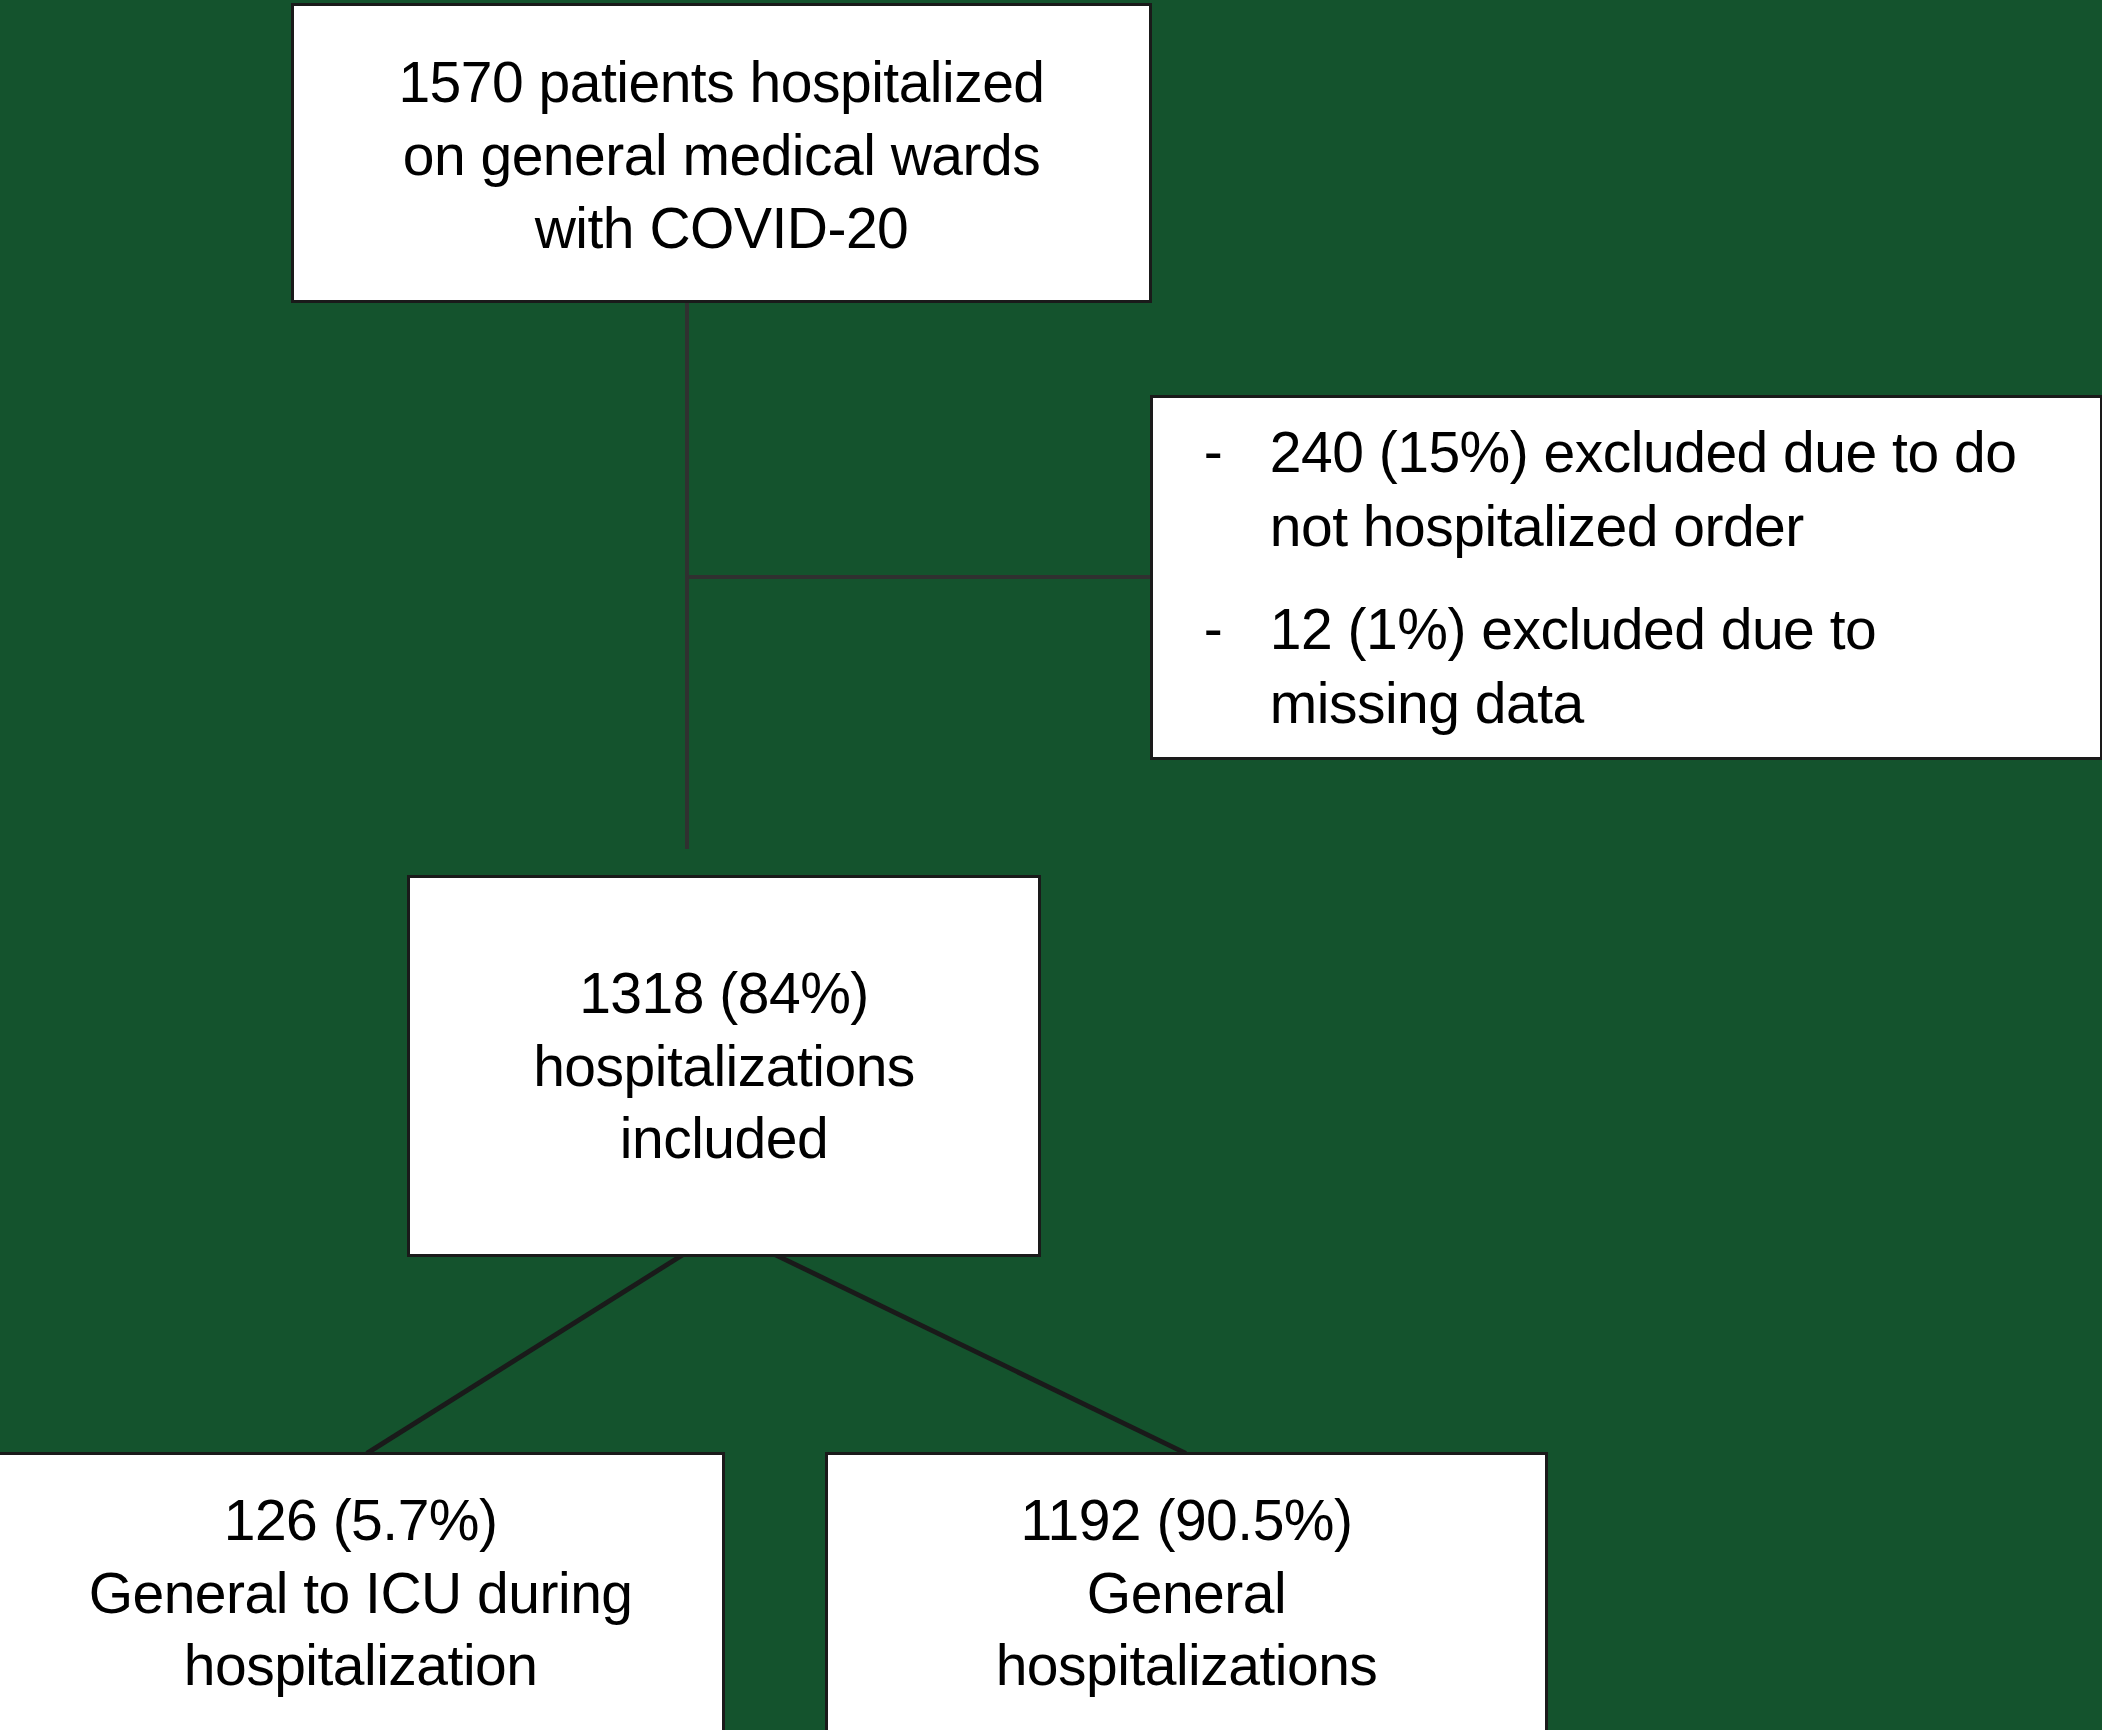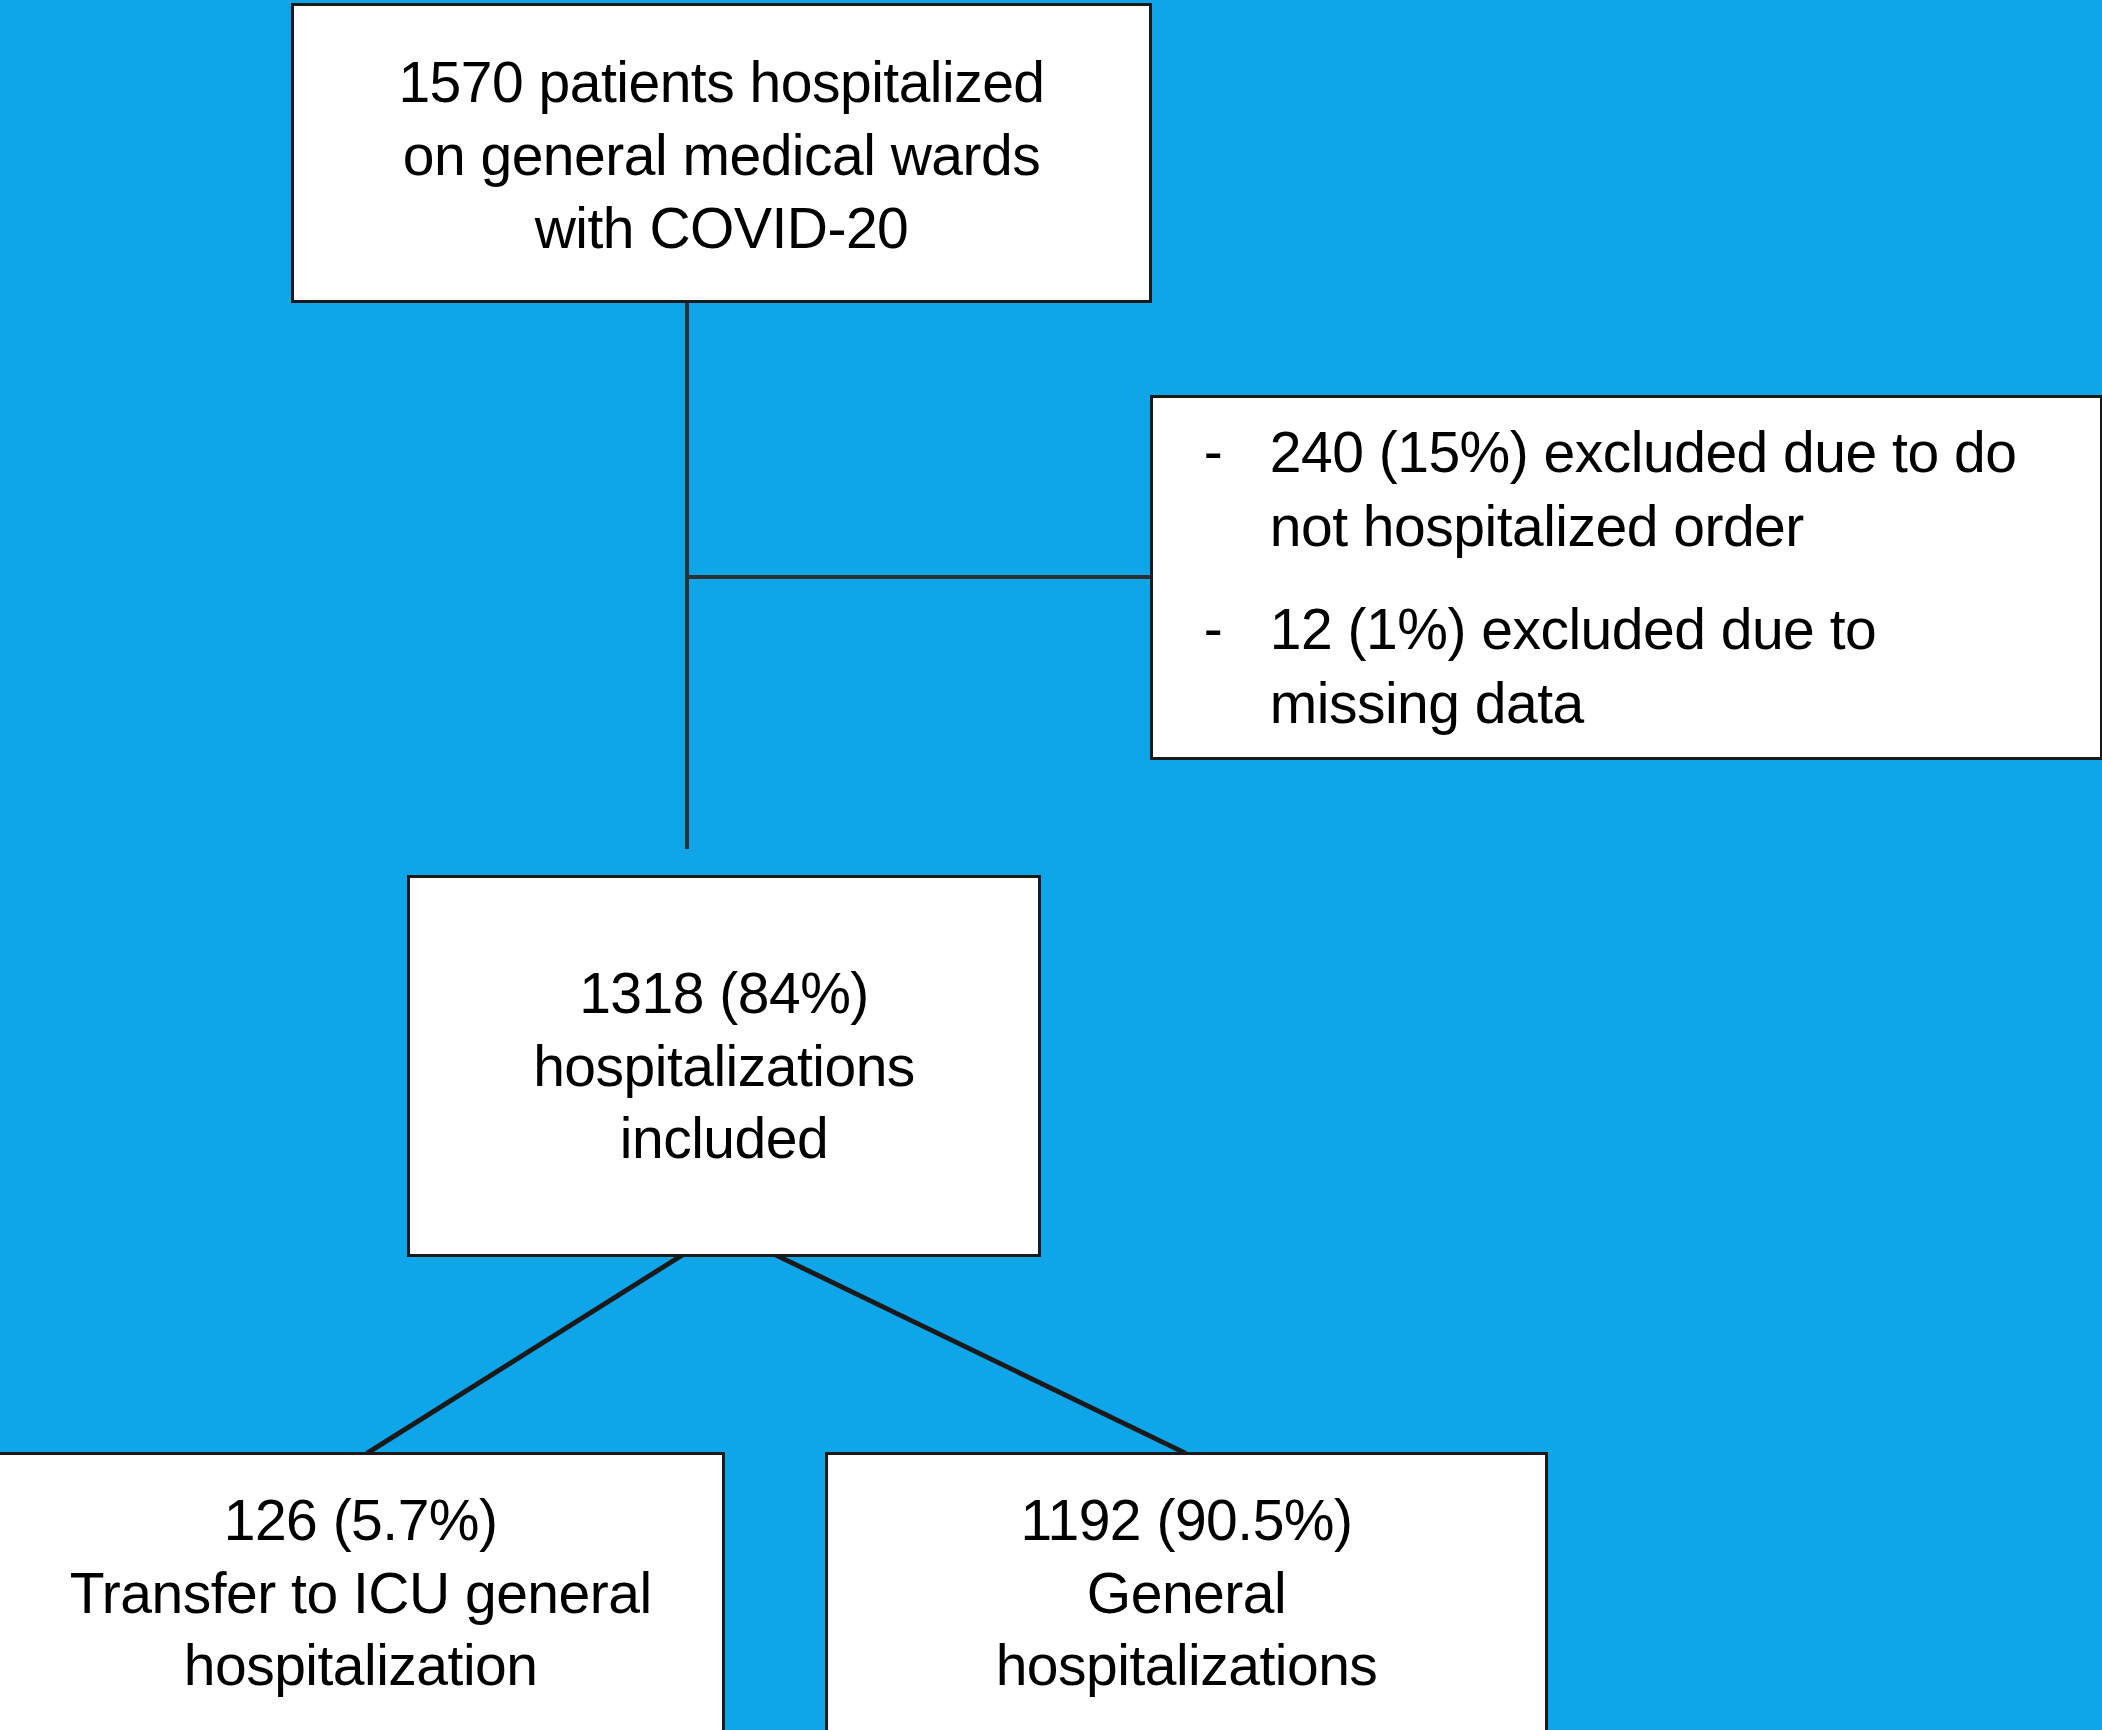--- a/index.html
+++ b/index.html
@@ -5,21 +5,21 @@
 <style>
   html, body {
     margin: 0;
     padding: 0;
     background: #ffffff;
   }
   #canvas {
     position: relative;
     width: 2103px;
     height: 1730px;
-    background: #0ea5e9;
+    background: #14532d;
     overflow: hidden;
     font-family: "Liberation Sans", sans-serif;
     color: #000000;
   }
   .flowbox {
     position: absolute;
     box-sizing: border-box;
     border: 3.9px solid #1a1a1a;
     background: #ffffff;
     display: flex;
@@ -168,21 +168,21 @@
   </div>
 
   <div class="flowbox" id="box-included">
     <span class="line">1318 (84%)</span>
     <span class="line">hospitalizations</span>
     <span class="line">included</span>
   </div>
 
   <div class="flowbox" id="box-icu">
     <span class="line">126 (5.7%)</span>
-    <span class="line">Transfer to ICU general</span>
+    <span class="line">General to ICU during</span>
     <span class="line">hospitalization</span>
   </div>
 
   <div class="flowbox" id="box-general">
     <span class="line">1192 (90.5%)</span>
     <span class="line">General</span>
     <span class="line">hospitalizations</span>
   </div>
 
 </div>

